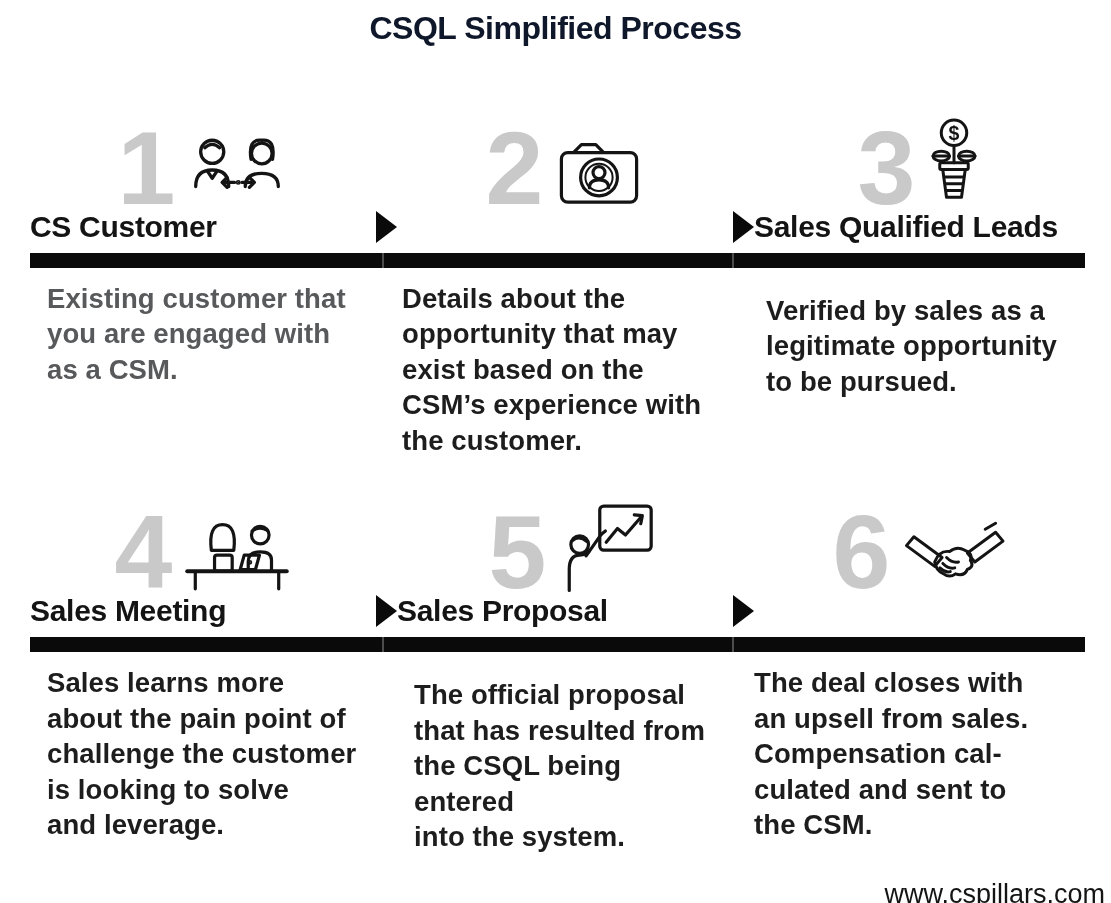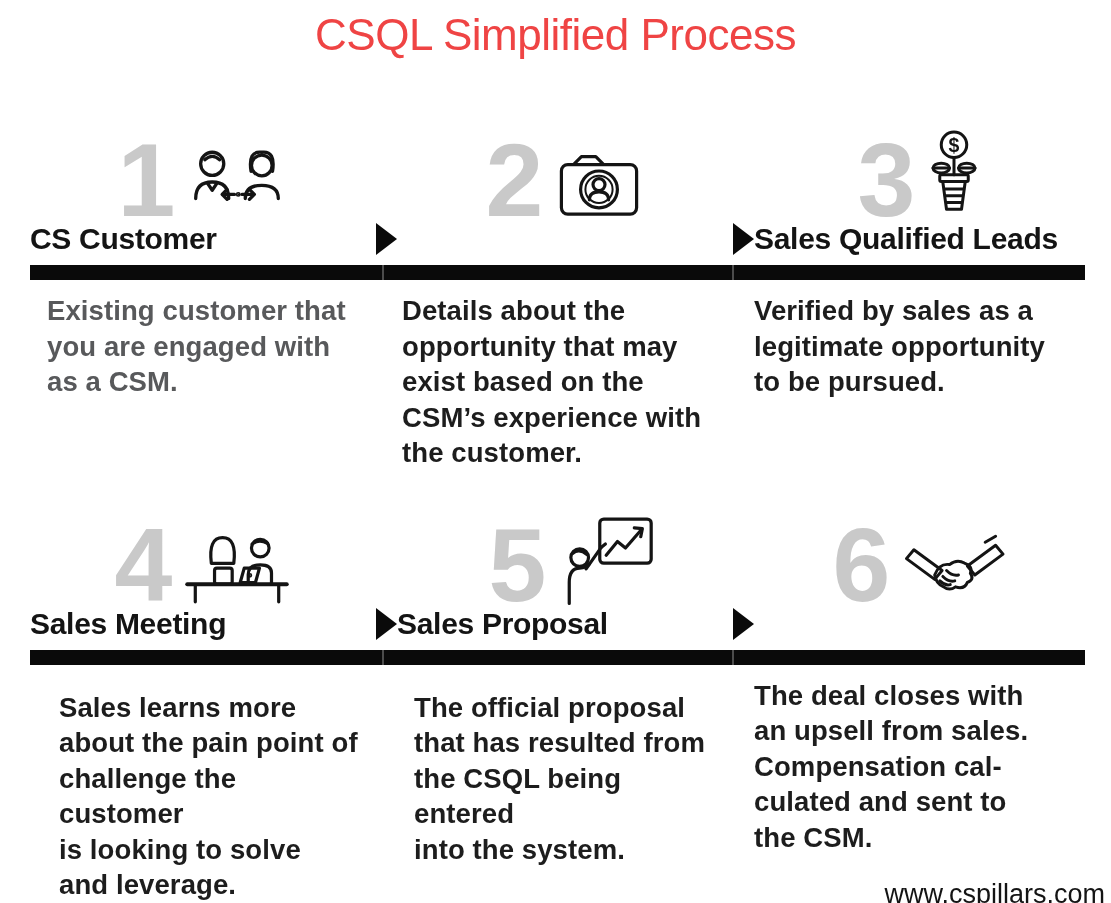--- a/index.html
+++ b/index.html
@@ -1,22 +1,22 @@
 <!DOCTYPE html>
 <html><head>
 <meta charset="utf-8">
 <style>
   html,body { margin:0; padding:0; }
   body {
     width:1111px; height:903px; background:#ffffff; overflow:hidden;
     position:relative; font-family:"Liberation Sans", sans-serif; color:#1d1d1d;
   }
   .page-title {
-    margin:12px 0 0; text-align:center; font-size:44px; line-height:1.05;
-    font-weight:400; letter-spacing:-0.5px; color:#ef4444;
+    margin:12px 0 0; text-align:center; font-size:32px; line-height:1.05;
+    font-weight:700; letter-spacing:-0.5px; color:#0f172a;
   }
   .section1 { margin-top:76px; }
   .section2 { margin-top:48px; }
   .grid {
     display:grid; grid-template-columns:345px 22px 335px 22px 331px;
     padding:0 26px 0 30px;
   }
   .head-grid { grid-template-rows:86px 38px; }
   .step-head {
     grid-row:1; display:flex; align-items:flex-end; justify-content:center; gap:16px;
@@ -138,21 +138,21 @@
 
   <div class="grid desc-grid">
     <p class="desc c1 muted" style="margin:0">Existing customer that
 you are engaged with
 as a CSM.</p>
     <p class="desc c3" style="margin:0">Details about the
 opportunity that may
 exist based on the
 CSM’s experience with
 the customer.</p>
-    <p class="desc c5" style="margin:0">Verified by sales as a
+    <p class="desc c5" style="margin:12px">Verified by sales as a
 legitimate opportunity
 to be pursued.</p>
   </div>
 </div>
 
 <div class="section2">
 
   <div class="grid head-grid">
 
     <div class="step-head" style="grid-column:1">
@@ -217,21 +217,21 @@
 
   <div class="bar">
     <span class="bar-seg seg1"></span>
     <span class="bar-gap"></span>
     <span class="bar-seg seg2"></span>
     <span class="bar-gap"></span>
     <span class="bar-seg seg3"></span>
   </div>
 
   <div class="grid desc-grid">
-    <p class="desc c1" style="margin:12px">Sales learns more
+    <p class="desc c1" style="margin:0">Sales learns more
 about the pain point of
 challenge the customer
 is looking to solve
 and leverage.</p>
     <p class="desc c3" style="margin:12px">The official proposal
 that has resulted from
 the CSQL being entered
 into the system.</p>
     <p class="desc c5" style="margin:0">The deal closes with
 an upsell from sales.

